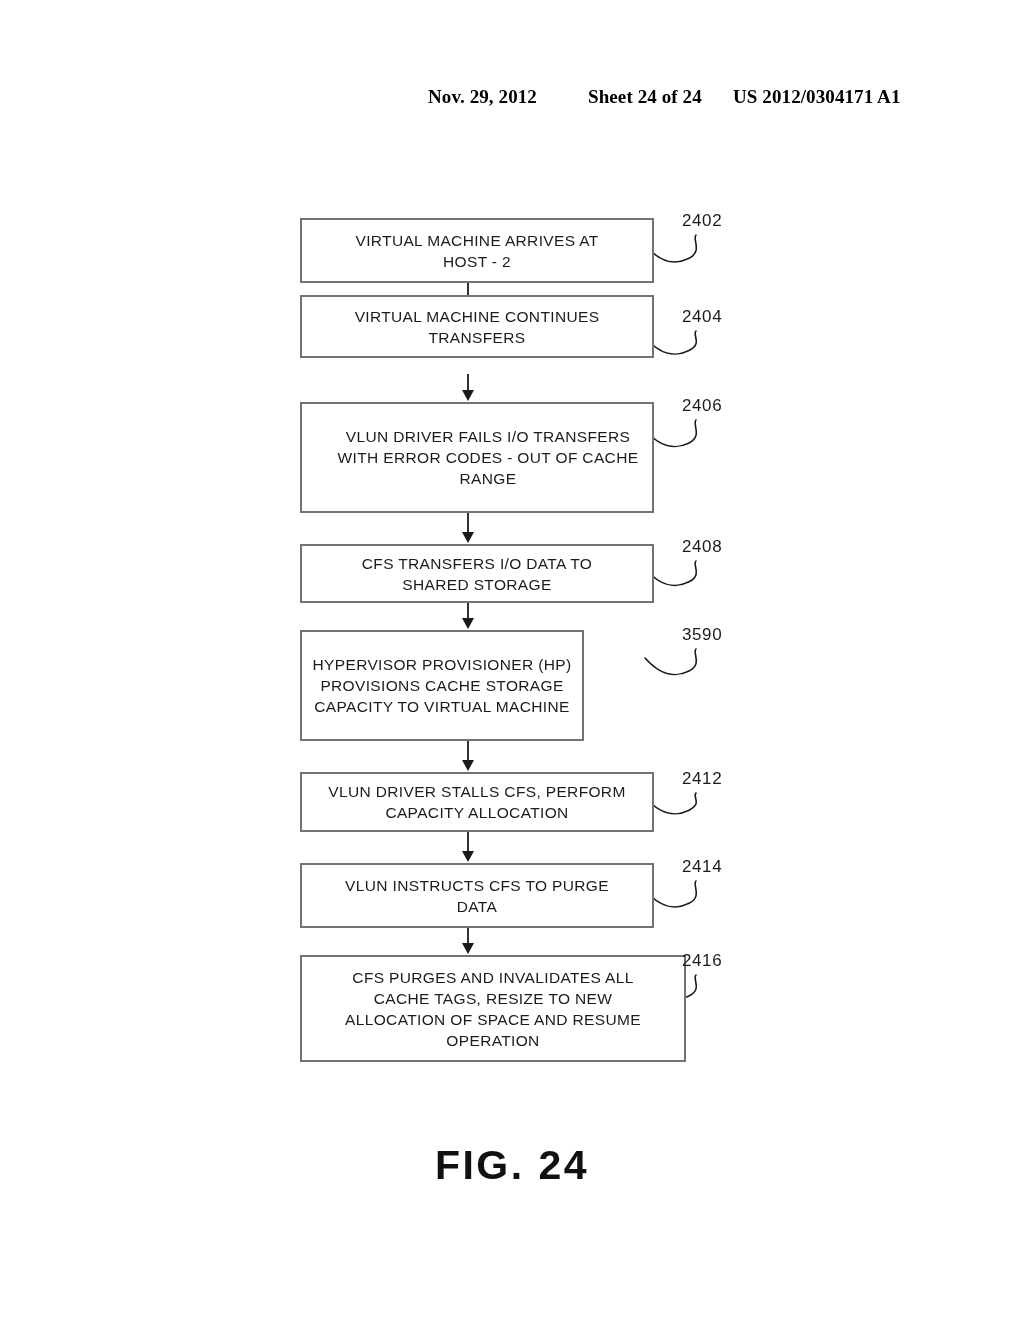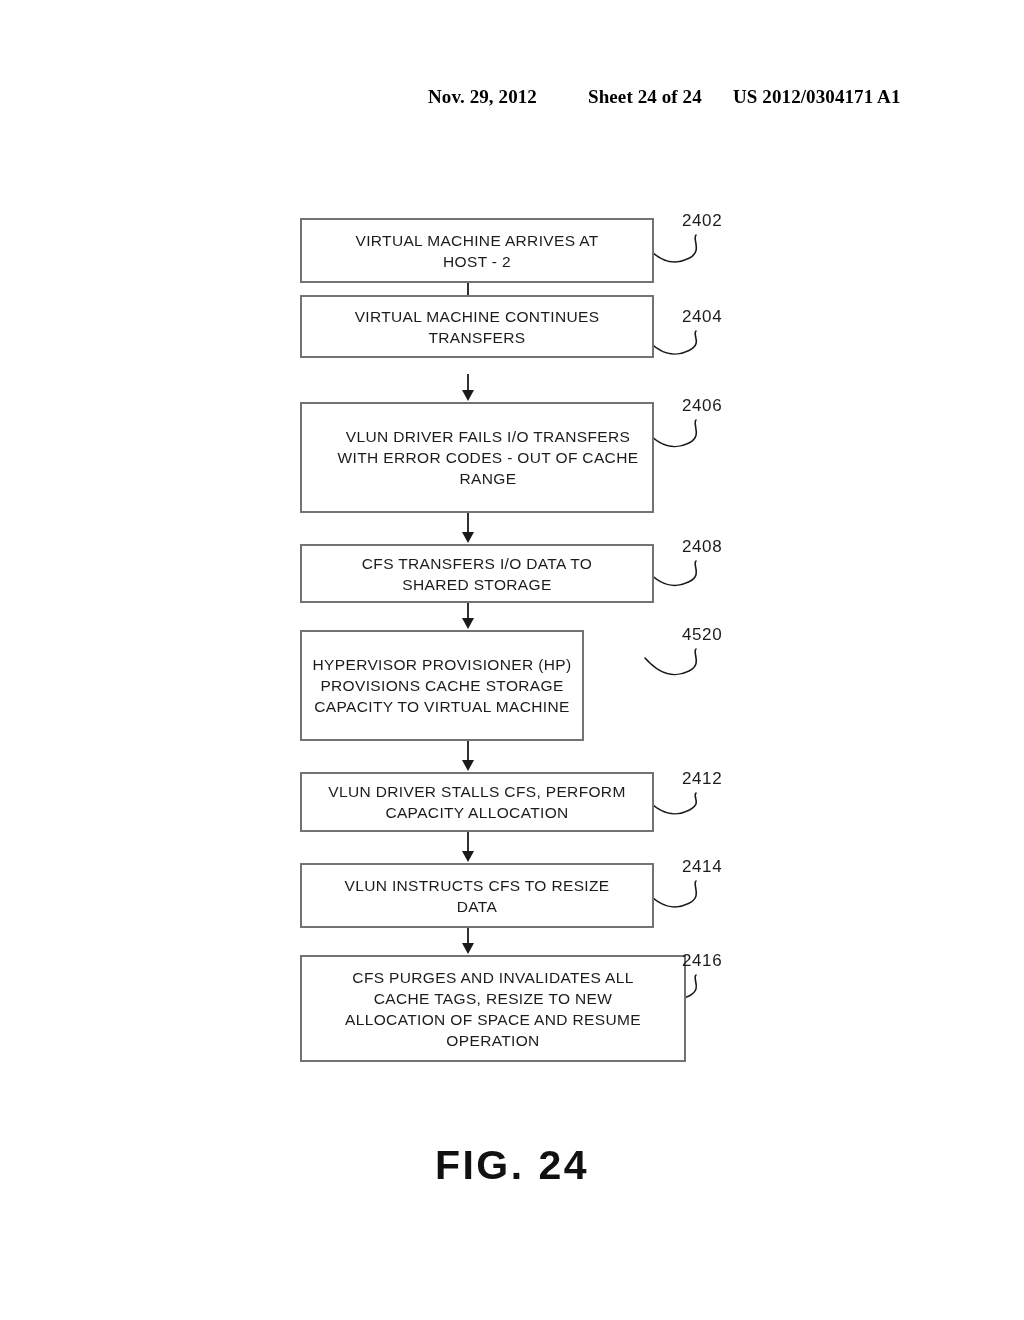--- a/index.html
+++ b/index.html
@@ -162,35 +162,35 @@
       <div class="fc-box" style="left: 291px; top: 630px; width: 284px; height: 111px;">
         <div class="fc-text">HYPERVISOR PROVISIONER (HP)
 PROVISIONS CACHE STORAGE
 CAPACITY TO VIRTUAL MACHINE</div>
       </div>
       <div class="fc-box" style="left: 291px; top: 772px; width: 354px; height: 60px;">
         <div class="fc-text">VLUN DRIVER STALLS CFS, PERFORM
 CAPACITY ALLOCATION</div>
       </div>
       <div class="fc-box" style="left: 291px; top: 863px; width: 354px; height: 65px;">
-        <div class="fc-text">VLUN INSTRUCTS CFS TO RESIZE
+        <div class="fc-text">VLUN INSTRUCTS CFS TO PURGE
 DATA</div>
       </div>
       <div class="fc-box" style="left: 291px; top: 955px; width: 386px; height: 107px;">
         <div class="fc-text">CFS PURGES AND INVALIDATES ALL
 CACHE TAGS, RESIZE TO NEW
 ALLOCATION OF SPACE AND RESUME
 OPERATION</div>
       </div>
     </div>
   <div id="refs-host">
       <div class="ref-num" style="left: 682px; top: 211px;">2402</div>
       <div class="ref-num" style="left: 682px; top: 307px;">2404</div>
       <div class="ref-num" style="left: 682px; top: 396px;">2406</div>
       <div class="ref-num" style="left: 682px; top: 537px;">2408</div>
-      <div class="ref-num" style="left: 682px; top: 625px;">4520</div>
+      <div class="ref-num" style="left: 682px; top: 625px;">3590</div>
       <div class="ref-num" style="left: 682px; top: 769px;">2412</div>
       <div class="ref-num" style="left: 682px; top: 857px;">2414</div>
       <div class="ref-num" style="left: 682px; top: 951px;">2416</div>
     </div>
 </div>
 
 <div class="fig-caption">FIG. 24</div>
 
 </body></html>

